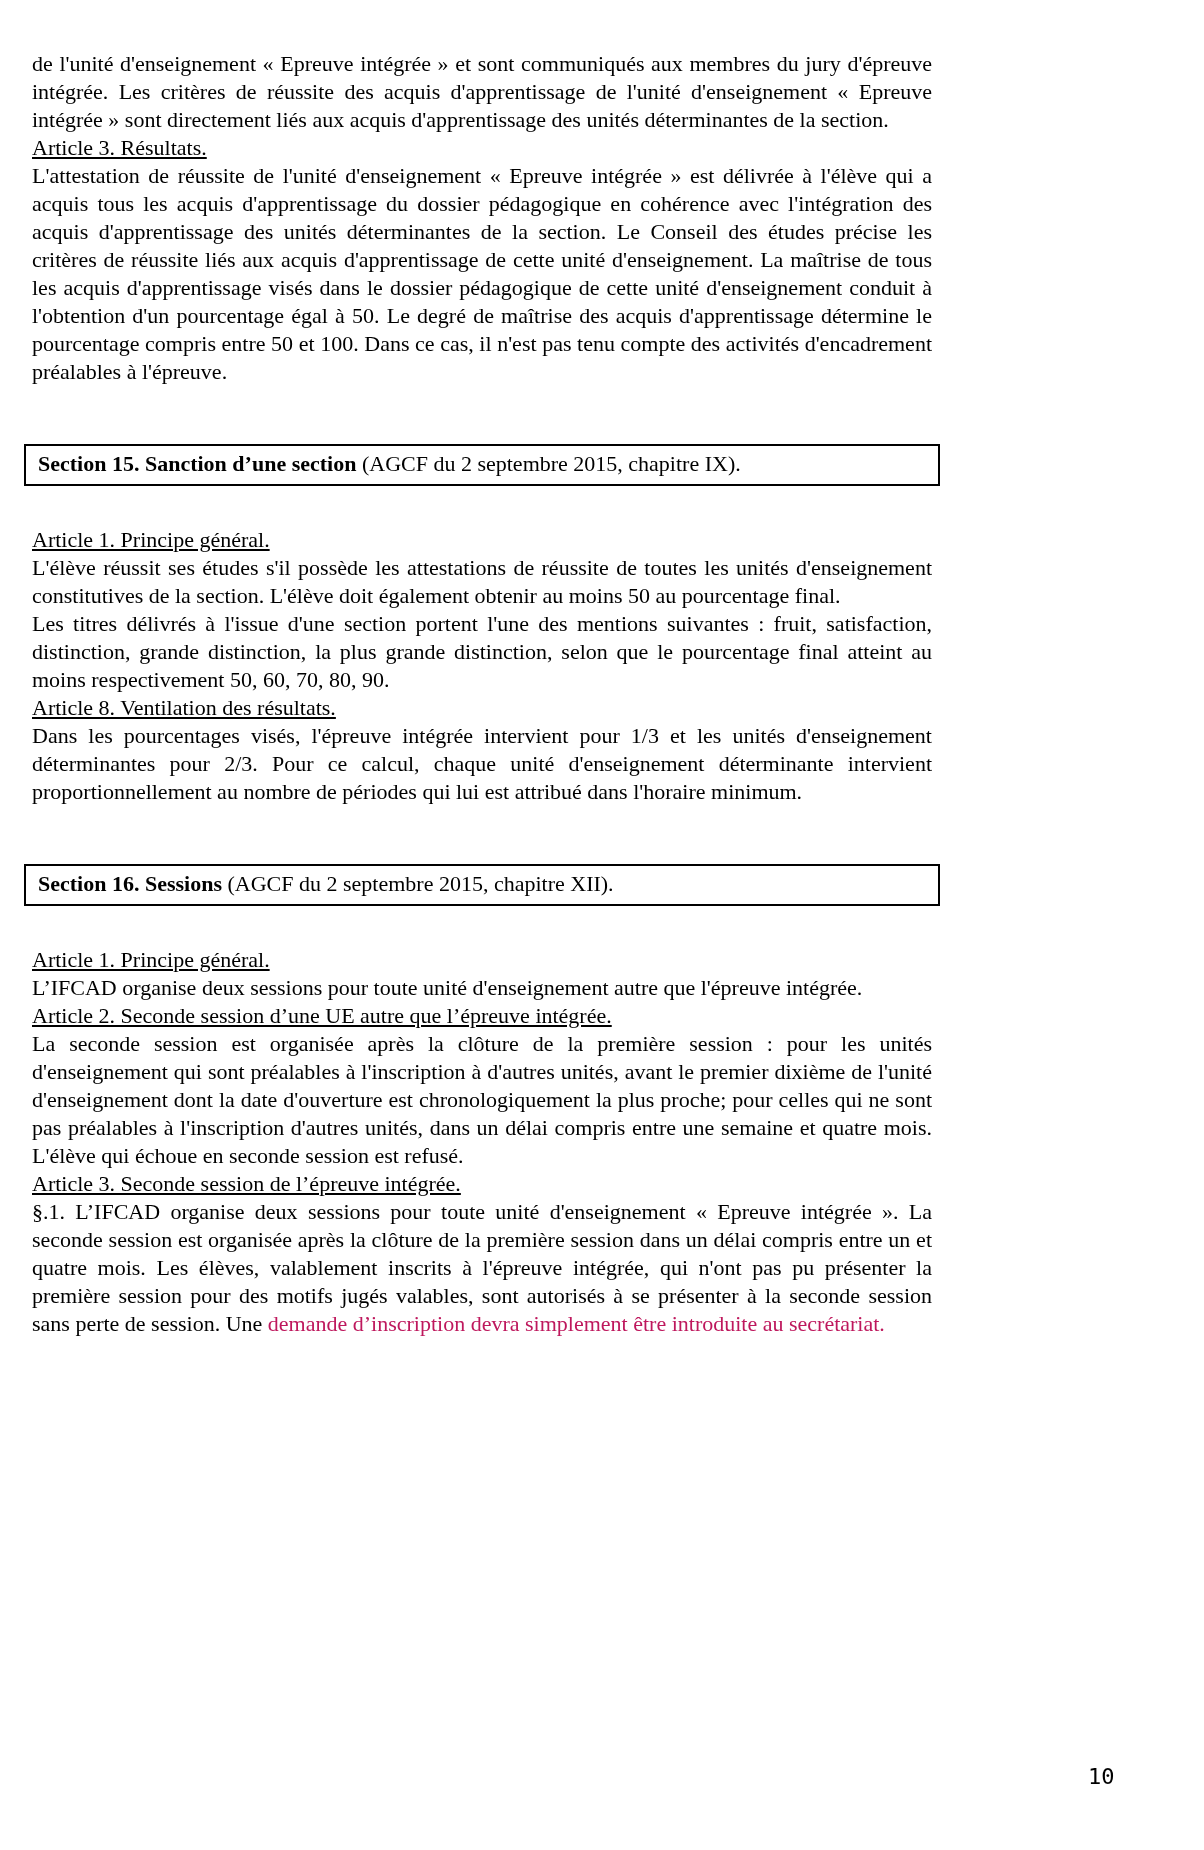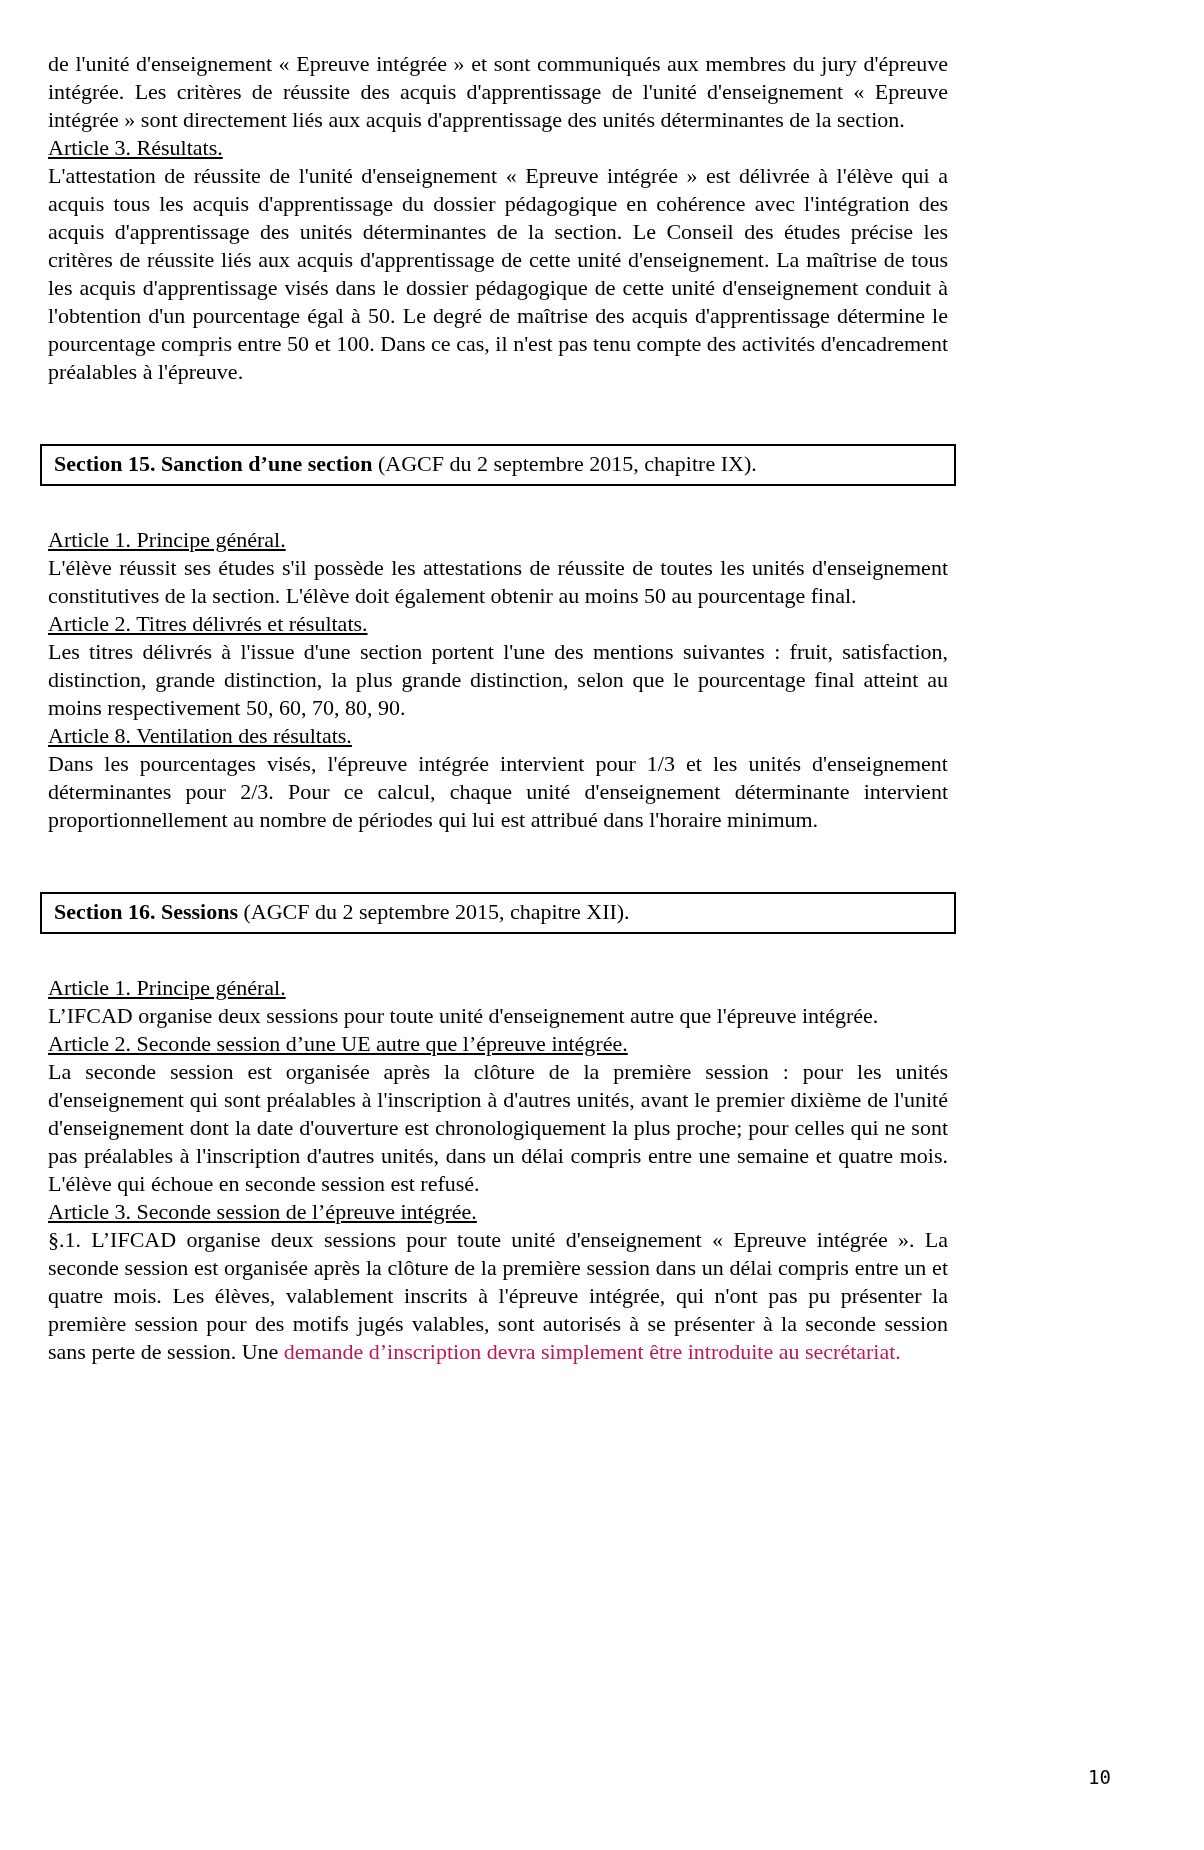--- a/index.html
+++ b/index.html
@@ -10,21 +10,21 @@
     margin: 0 auto;
     background: #ffffff;
     font-family: "Liberation Serif", "DejaVu Serif", serif;
     font-size: 22px;
     line-height: 28px;
     color: #000000;
     overflow: hidden;
   }
   .content {
     position: absolute;
-    left: 48px;
+    left: 32px;
     top: 50px;
     width: 900px;
   }
   p.body {
     margin: 0;
     text-align: justify;
   }
   .article-block { }
   .article-block.after-box { margin-top: 0; }
   .article-heading {
@@ -40,21 +40,21 @@
     padding: 4px 4px 6px 12px;
     background: #ffffff;
   }
   .bold { font-weight: bold; }
   .muted { color: #be185d; }
   .page-number {
     position: absolute;
     left: 1088px;
     top: 1762px;
     font-family: "DejaVu Sans Mono", monospace;
-    font-size: 19px;
+    font-size: 22px;
     line-height: 30px;
     color: #000000;
   }
 </style>
 </head>
 <body>
 
 <div class="page">
   <div class="content">
 
@@ -68,21 +68,20 @@
     <div class="section-box">
       <span class="bold">Section 15. Sanction d’une section</span><span> (AGCF du 2 septembre 2015, chapitre IX).</span>
     </div>
 
     <section class="article-block after-box">
       <div class="article-heading">Article 1. Principe général.</div>
       <p class="body">L'élève réussit ses études s'il possède les attestations de réussite de toutes les unités d'enseignement constitutives de la section. L'élève doit également obtenir au moins 50 au pourcentage final.</p>
     </section>
 
     <section class="article-block">
-      <div class="article-heading">Article 2. Titres délivrés et résultats.</div>
       <p class="body">Les titres délivrés à l'issue d'une section portent l'une des mentions suivantes : fruit, satisfaction, distinction, grande distinction, la plus grande distinction, selon que le pourcentage final atteint au moins respectivement 50, 60, 70, 80, 90.</p>
     </section>
 
     <section class="article-block">
       <div class="article-heading">Article 8. Ventilation des résultats.</div>
       <p class="body">Dans les pourcentages visés, l'épreuve intégrée intervient pour 1/3 et les unités d'enseignement déterminantes pour 2/3. Pour ce calcul, chaque unité d'enseignement déterminante intervient proportionnellement au nombre de périodes qui lui est attribué dans l'horaire minimum.</p>
     </section>
 
     <div class="section-box">
       <span class="bold">Section 16. Sessions</span><span> (AGCF du 2 septembre 2015, chapitre XII).</span>

